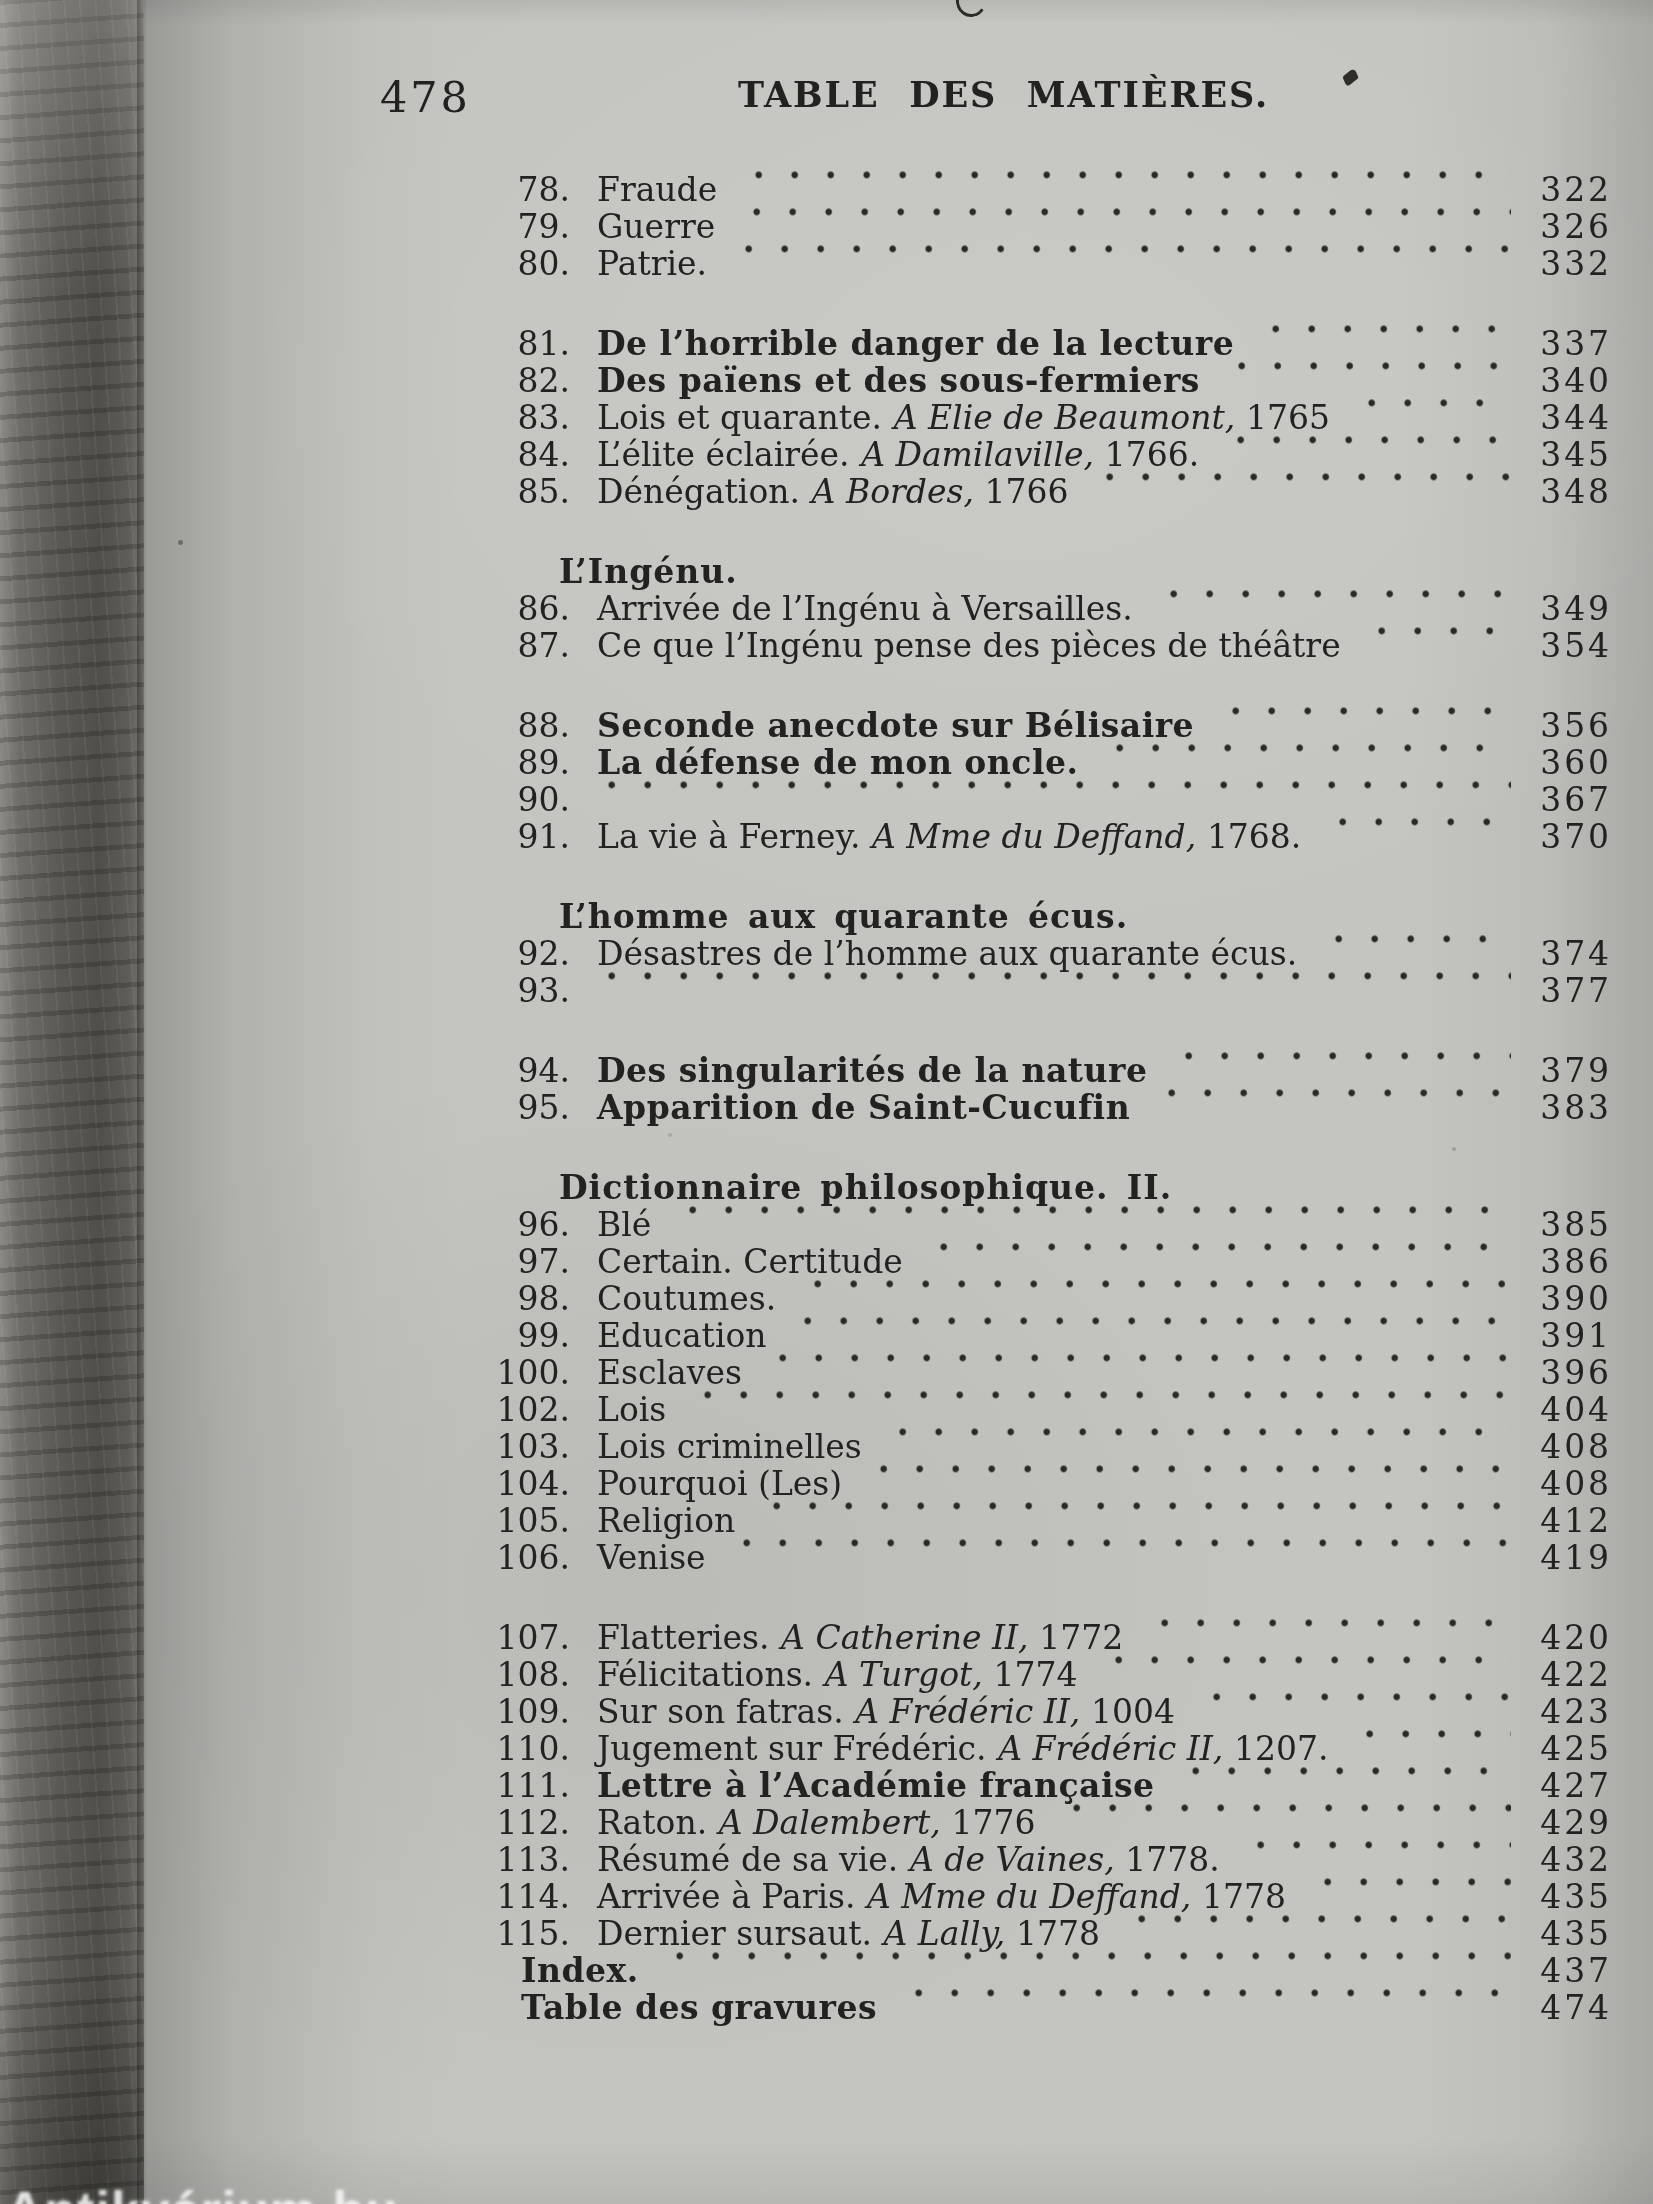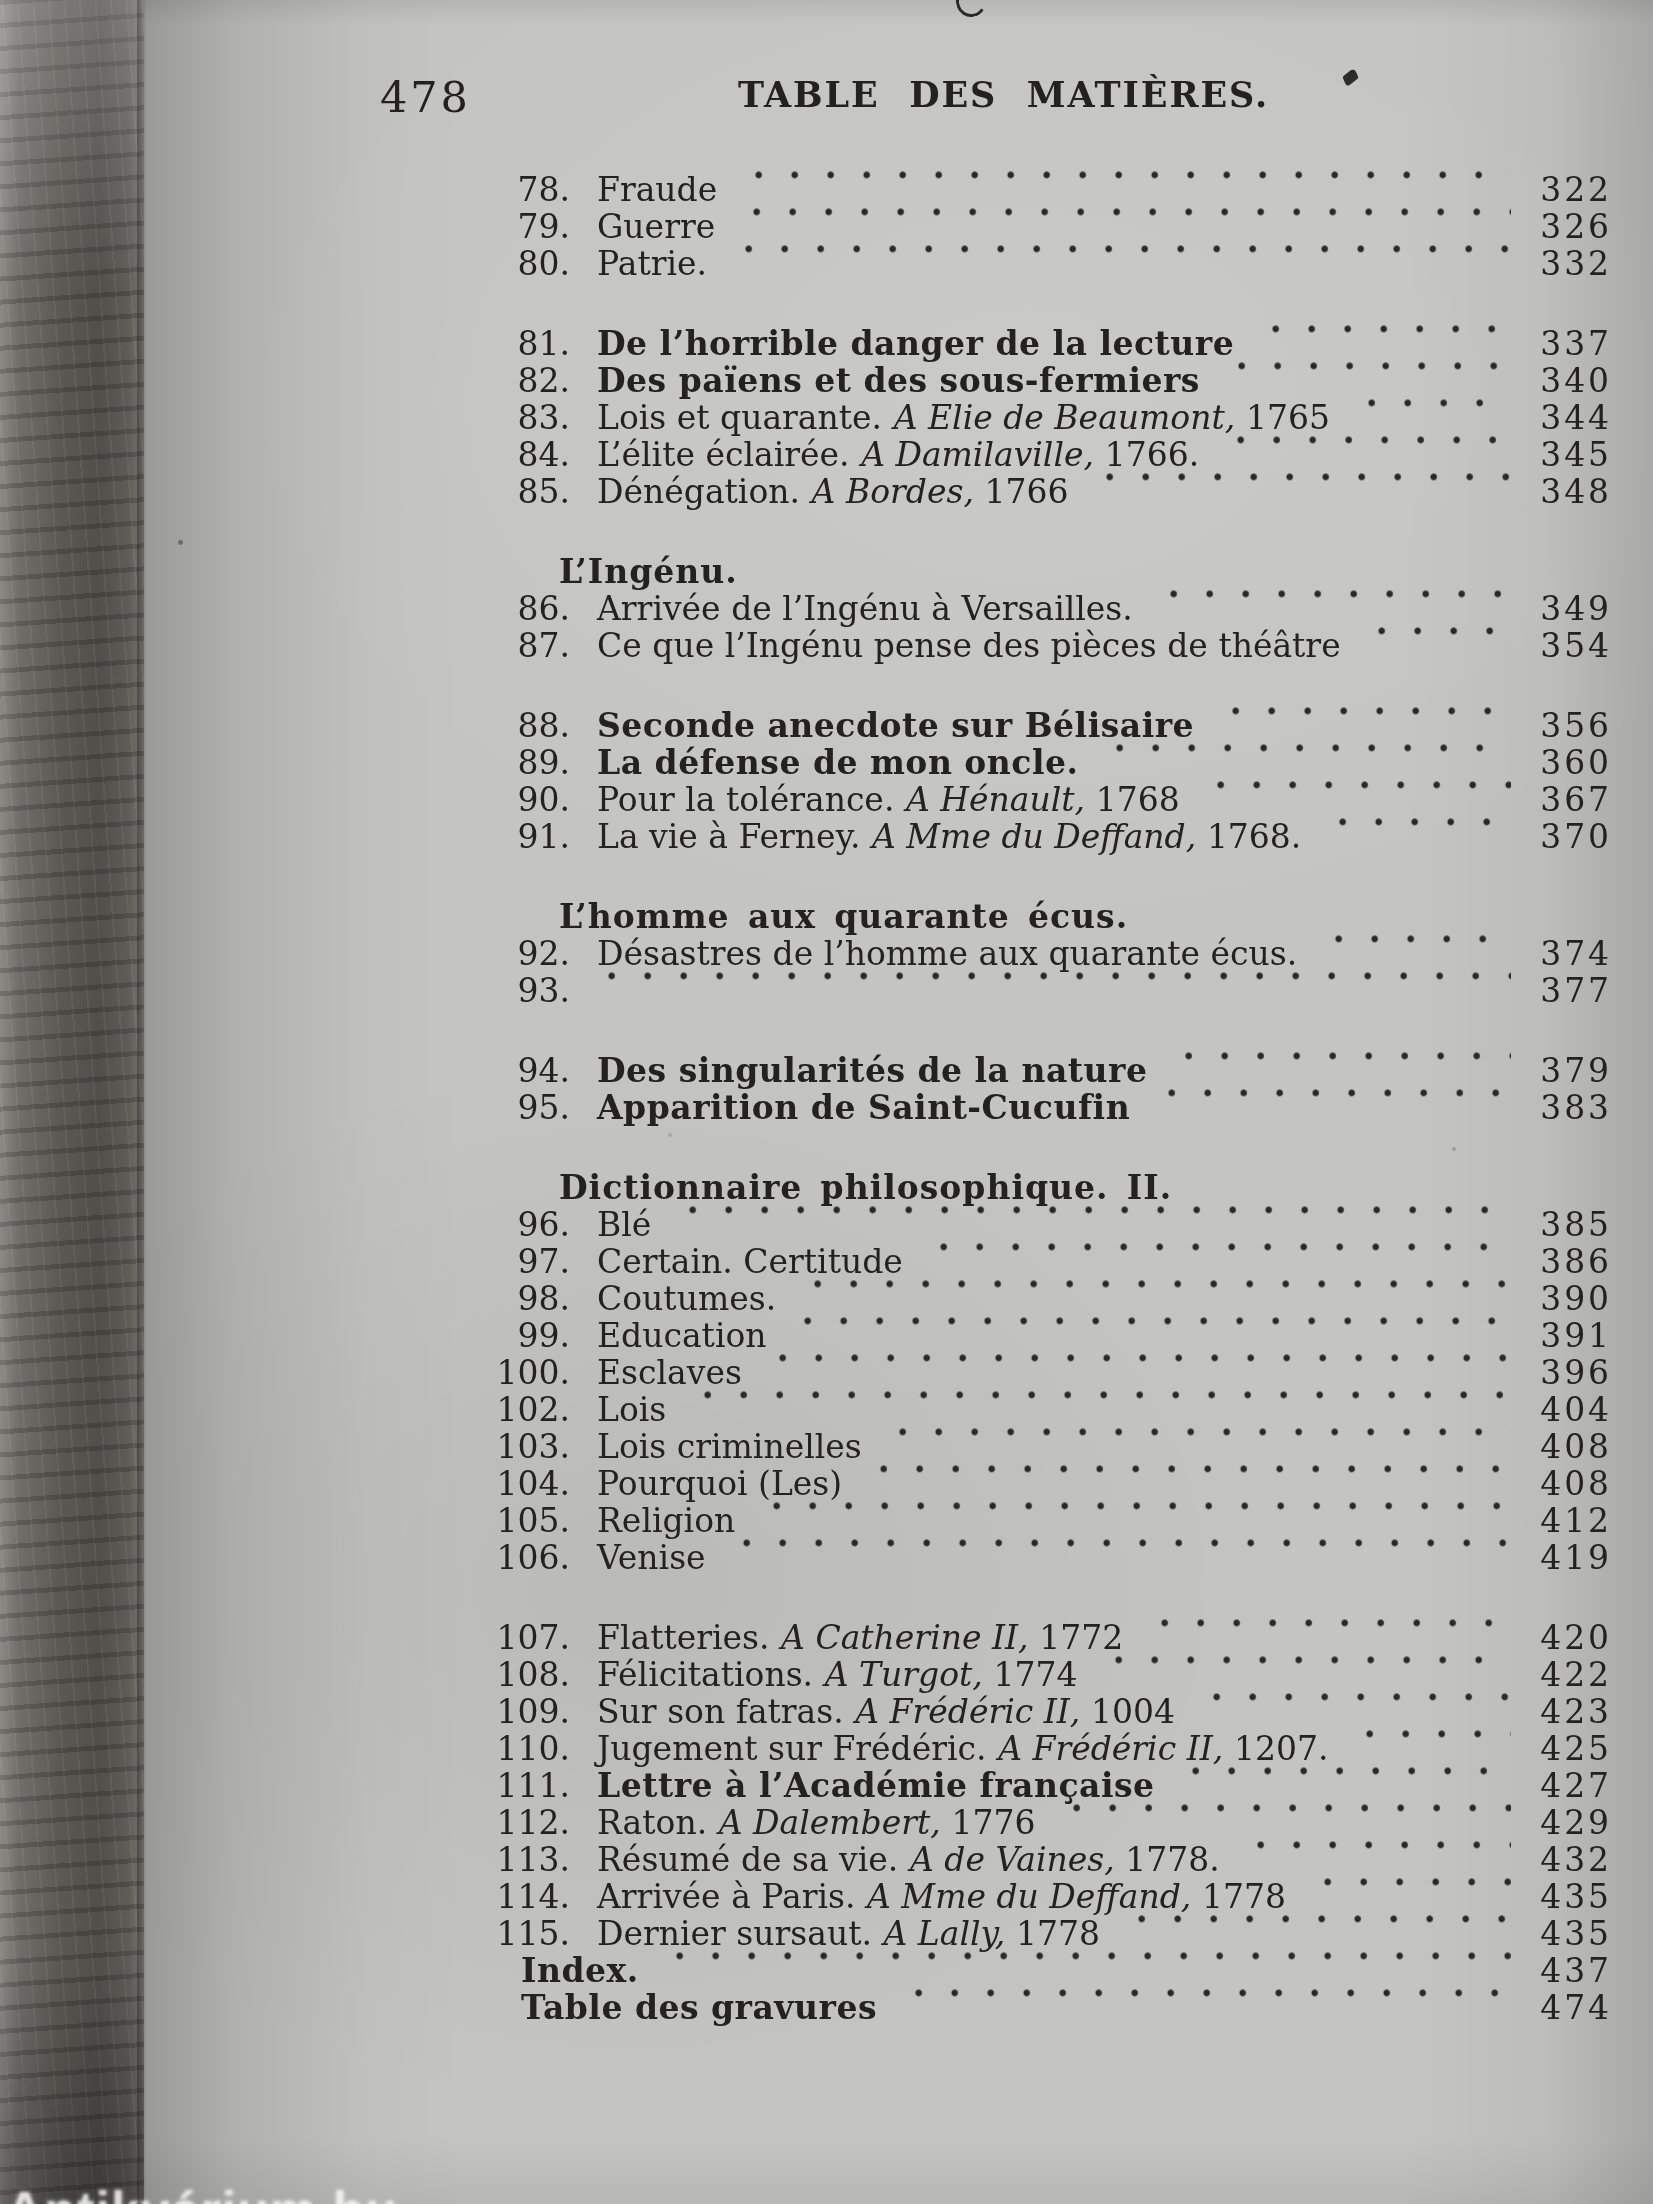--- a/index.html
+++ b/index.html
@@ -177,21 +177,20 @@
     <span class="page-num">356</span>
   </div>
       <div class="row bold">
     <span class="num">89.</span>
     <span class="title"><span class="t">La défense de mon oncle.</span></span>
     <span class="leader"></span>
     <span class="page-num">360</span>
   </div>
       <div class="row">
     <span class="num">90.</span>
-    <span class="title"><span class="t">Pour la tolérance.</span><span class="it">A Hénault,</span><span class="tail">1768</span></span>
     <span class="leader"></span>
     <span class="page-num">367</span>
   </div>
       <div class="row">
     <span class="num">91.</span>
     <span class="title"><span class="t">La vie à Ferney.</span><span class="it">A Mme du Deffand,</span><span class="tail">1768.</span></span>
     <span class="leader"></span>
     <span class="page-num">370</span>
   </div>
     </div>

